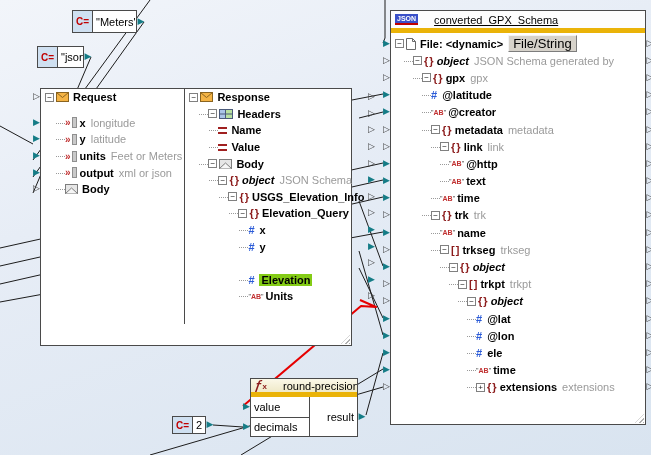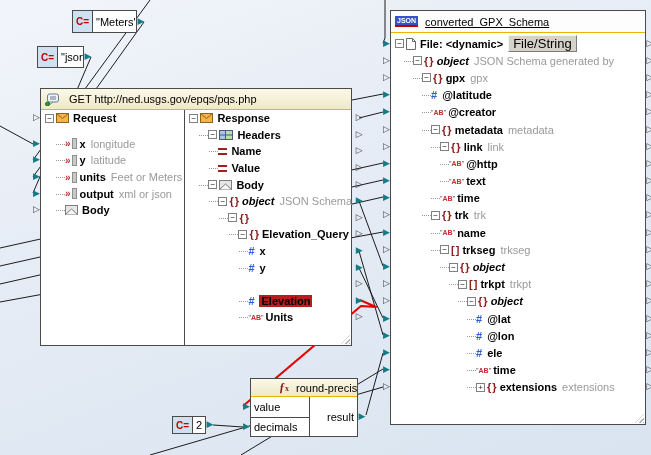--- a/index.html
+++ b/index.html
@@ -13,34 +13,34 @@
   
   .const{display:flex;align-items:stretch;z-index:2;}
   .const .cic{background:#cfe0f1;border-right:1px solid #4a4a4a;display:flex;align-items:center;justify-content:center;
     width:19px;color:#c00000;font-weight:bold;font-size:10px;}
   .const .cval{flex:1;display:flex;align-items:center;padding:0 3px;font-size:11px;background:#fff;overflow:hidden;}
   
   .con{position:absolute;font-size:9px;line-height:9px;top:50%;transform:translateY(-52%);z-index:3;}
   .con.l{left:-8px;} .con.r{right:-8.5px;}
   .con.teal{color:#157c86;} .con.white{color:#3c3c3c;}
   
-  .hdr{display:flex;align-items:center;gap:7px;padding:0 4px;border-bottom:1px solid #eab308;box-sizing:border-box;white-space:nowrap;overflow:hidden;}
+  .hdr{display:flex;align-items:center;gap:16px;padding:0 4px;border-bottom:5px solid #eab308;box-sizing:border-box;white-space:nowrap;overflow:hidden;}
   .hdr.beige{background:linear-gradient(180deg,#fbf8e8,#efe9c8);}
   .hdr.white{background:#fdfdfd;}
   .jsonbadge{background:#3a50c8;color:#fff;font-size:7px;font-weight:bold;padding:1px 2px;border-bottom:2px solid #c00000;line-height:7px;}
   .schematitle{text-decoration:underline;font-size:11px;}
   
   .cols{display:flex;align-items:stretch;}
   .col{position:relative;box-sizing:border-box;}
   .row{position:relative;display:flex;align-items:center;white-space:nowrap;box-sizing:border-box;}
   .row .txt{display:flex;align-items:center;min-width:0;overflow:hidden;flex:1 1 auto;margin-right:2px;}
   .lbl{font-weight:bold;margin-left:1px;}
   .lbl.it{font-style:italic;}
   .annot{color:#9a9a9a;margin-left:5px;font-weight:normal;}
-  .sel{background:#b91c1c;padding:0 2px;display:flex;align-items:flex-start;}
+  .sel{background:#84cc16;padding:0 2px;display:flex;align-items:flex-start;}
   .stub{width:9px;height:1px;border-bottom:1px dotted #9a9a9a;flex:0 0 auto;}
   .exp{width:9px;height:9px;border:1px solid #808080;background:#fff;font-size:8px;line-height:7px;text-align:center;
     flex:0 0 auto;margin-right:2px;box-sizing:border-box;color:#222;}
   .br{color:#8b1a1a;font-weight:bold;letter-spacing:-1px;margin-right:3px;flex:0 0 auto;}
   .num{color:#2b5bd7;font-weight:bold;margin-right:4px;flex:0 0 auto;}
   .str{font-size:7px;color:#444;flex:0 0 auto;margin-right:1px;}
   .str b{color:#c03030;font-size:7px;}
   .eq{width:9px;height:7px;border-top:2px solid #a02020;border-bottom:2px solid #a02020;flex:0 0 auto;margin-right:3px;box-sizing:border-box;}
   .param{color:#c03030;font-weight:bold;font-size:10px;flex:0 0 auto;margin-right:2px;display:flex;align-items:center;}
   .param i{display:inline-block;width:3px;height:9px;background:#c9c9c9;border:1px solid #8f8f8f;margin-left:1px;}
@@ -49,21 +49,21 @@
     padding:0 4px;margin-left:5px;font-size:13px;font-weight:normal;flex:0 0 auto;}
   .grip{position:absolute;right:1px;bottom:1px;width:9px;height:9px;
     background:repeating-linear-gradient(135deg,#b0b0b0 0 1px,transparent 1px 3px);
     clip-path:polygon(100% 0,100% 100%,0 100%);}
   
   #fnbody{display:flex;height:40px;}
   #fninputs{width:59px;border-right:1px solid #4a4a4a;box-sizing:border-box;display:flex;flex-direction:column;}
   .fnrow{position:relative;flex:1;display:flex;align-items:center;padding-left:3px;border-bottom:1px solid #4a4a4a;box-sizing:border-box;}
   .fnrow:last-child{border-bottom:none;}
   #fnresult{position:relative;flex:1;display:flex;align-items:center;justify-content:flex-end;padding-right:3px;}
-  .fx{color:#8b1a1a;font-weight:bold;font-style:italic;font-family:Liberation Serif, serif;font-size:12px;margin-left:24px;}
+  .fx{color:#8b1a1a;font-weight:bold;font-style:italic;font-family:Liberation Mono, monospace;font-size:12px;}
   .fx span{font-size:8px;font-style:normal;}
 </style>
 </head>
 <body>
 
 <div id="canvas">
   <svg id="wires" width="651" height="455" viewBox="0 0 651 455">
       <polyline points="144,22 33,177" fill="none" stroke="#1c1c1c" stroke-width="1" stroke-linejoin="round"></polyline>
       <polyline points="150,0 33,160" fill="none" stroke="#1c1c1c" stroke-width="1" stroke-linejoin="round"></polyline>
       <polyline points="91,57 33,193" fill="none" stroke="#1c1c1c" stroke-width="1" stroke-linejoin="round"></polyline>
@@ -95,32 +95,20 @@
     <span class="cval">"json"</span>
     <span class="con r teal">▶</span>
   </div>
   <div class="const comp" id="const-two" style="left:172px;top:416px;width:34px;height:18px;">
     <span class="cic">C=</span>
     <span class="cval">2</span>
     <span class="con r teal">▶</span>
   </div>
 
   <div class="comp" id="getbox" style="left:40px;top:88px;width:312px;height:258px;">
-    <div class="hdr beige" style="height:21px;">
-      <span class="icn">
-        <svg width="14" height="13" viewBox="0 0 14 13">
-            <rect x="2.5" y="1" width="11" height="8" rx="2" fill="#eef2fa" stroke="#6b7b94"></rect>
-            <path d="M5 9 L4 12 L8 9" fill="#eef2fa" stroke="#6b7b94" stroke-width="1"></path>
-            <line x1="5" y1="4" x2="11" y2="4" stroke="#6b7b94"></line>
-            <line x1="5" y1="6" x2="11" y2="6" stroke="#6b7b94"></line>
-            <circle cx="2.5" cy="11" r="2" fill="#2fa12f" stroke="#1c6e1c"></circle>
-          </svg>
-      </span>
-      <span>GET http://ned.usgs.gov/epqs/pqs.php</span>
-    </div>
     <div class="cols" style="height:235px;">
       <div class="col" id="req-col" style="width:155px;border-right:1px solid #4a4a4a;">
           <div class="row" style="height: 16.6px; padding-left: 4px;">
             <span class="con l white">▷</span>
             <span class="txt">
               <span class="exp">−</span>
               <span class="icn">
                 <svg width="13" height="10" viewBox="0 0 13 10">
                   <rect x="0.5" y="0.5" width="12" height="9" fill="#f5b445" stroke="#8a6420"></rect>
                   <path d="M0.5 0.5 L6.5 5.5 L12.5 0.5" fill="none" stroke="#8a6420"></path>
@@ -246,20 +234,21 @@
               <span class="lbl it">object</span>
               <span class="annot">JSON Schema</span>
             </span>
             <span class="con r teal">▶</span>
           </div>
           <div class="row" style="height: 16.6px; padding-left: 34px;">
             <span class="txt">
               <span class="stub"></span>
               <span class="exp">−</span>
               <span class="br">{ }</span>
+              <span class="lbl">USGS_Elevation_Info</span>
             </span>
             <span class="con r white">▷</span>
           </div>
           <div class="row" style="height: 16.6px; padding-left: 44px;">
             <span class="txt">
               <span class="stub"></span>
               <span class="exp">−</span>
               <span class="br">{ }</span>
               <span class="lbl">Elevation_Query</span>
             </span>

